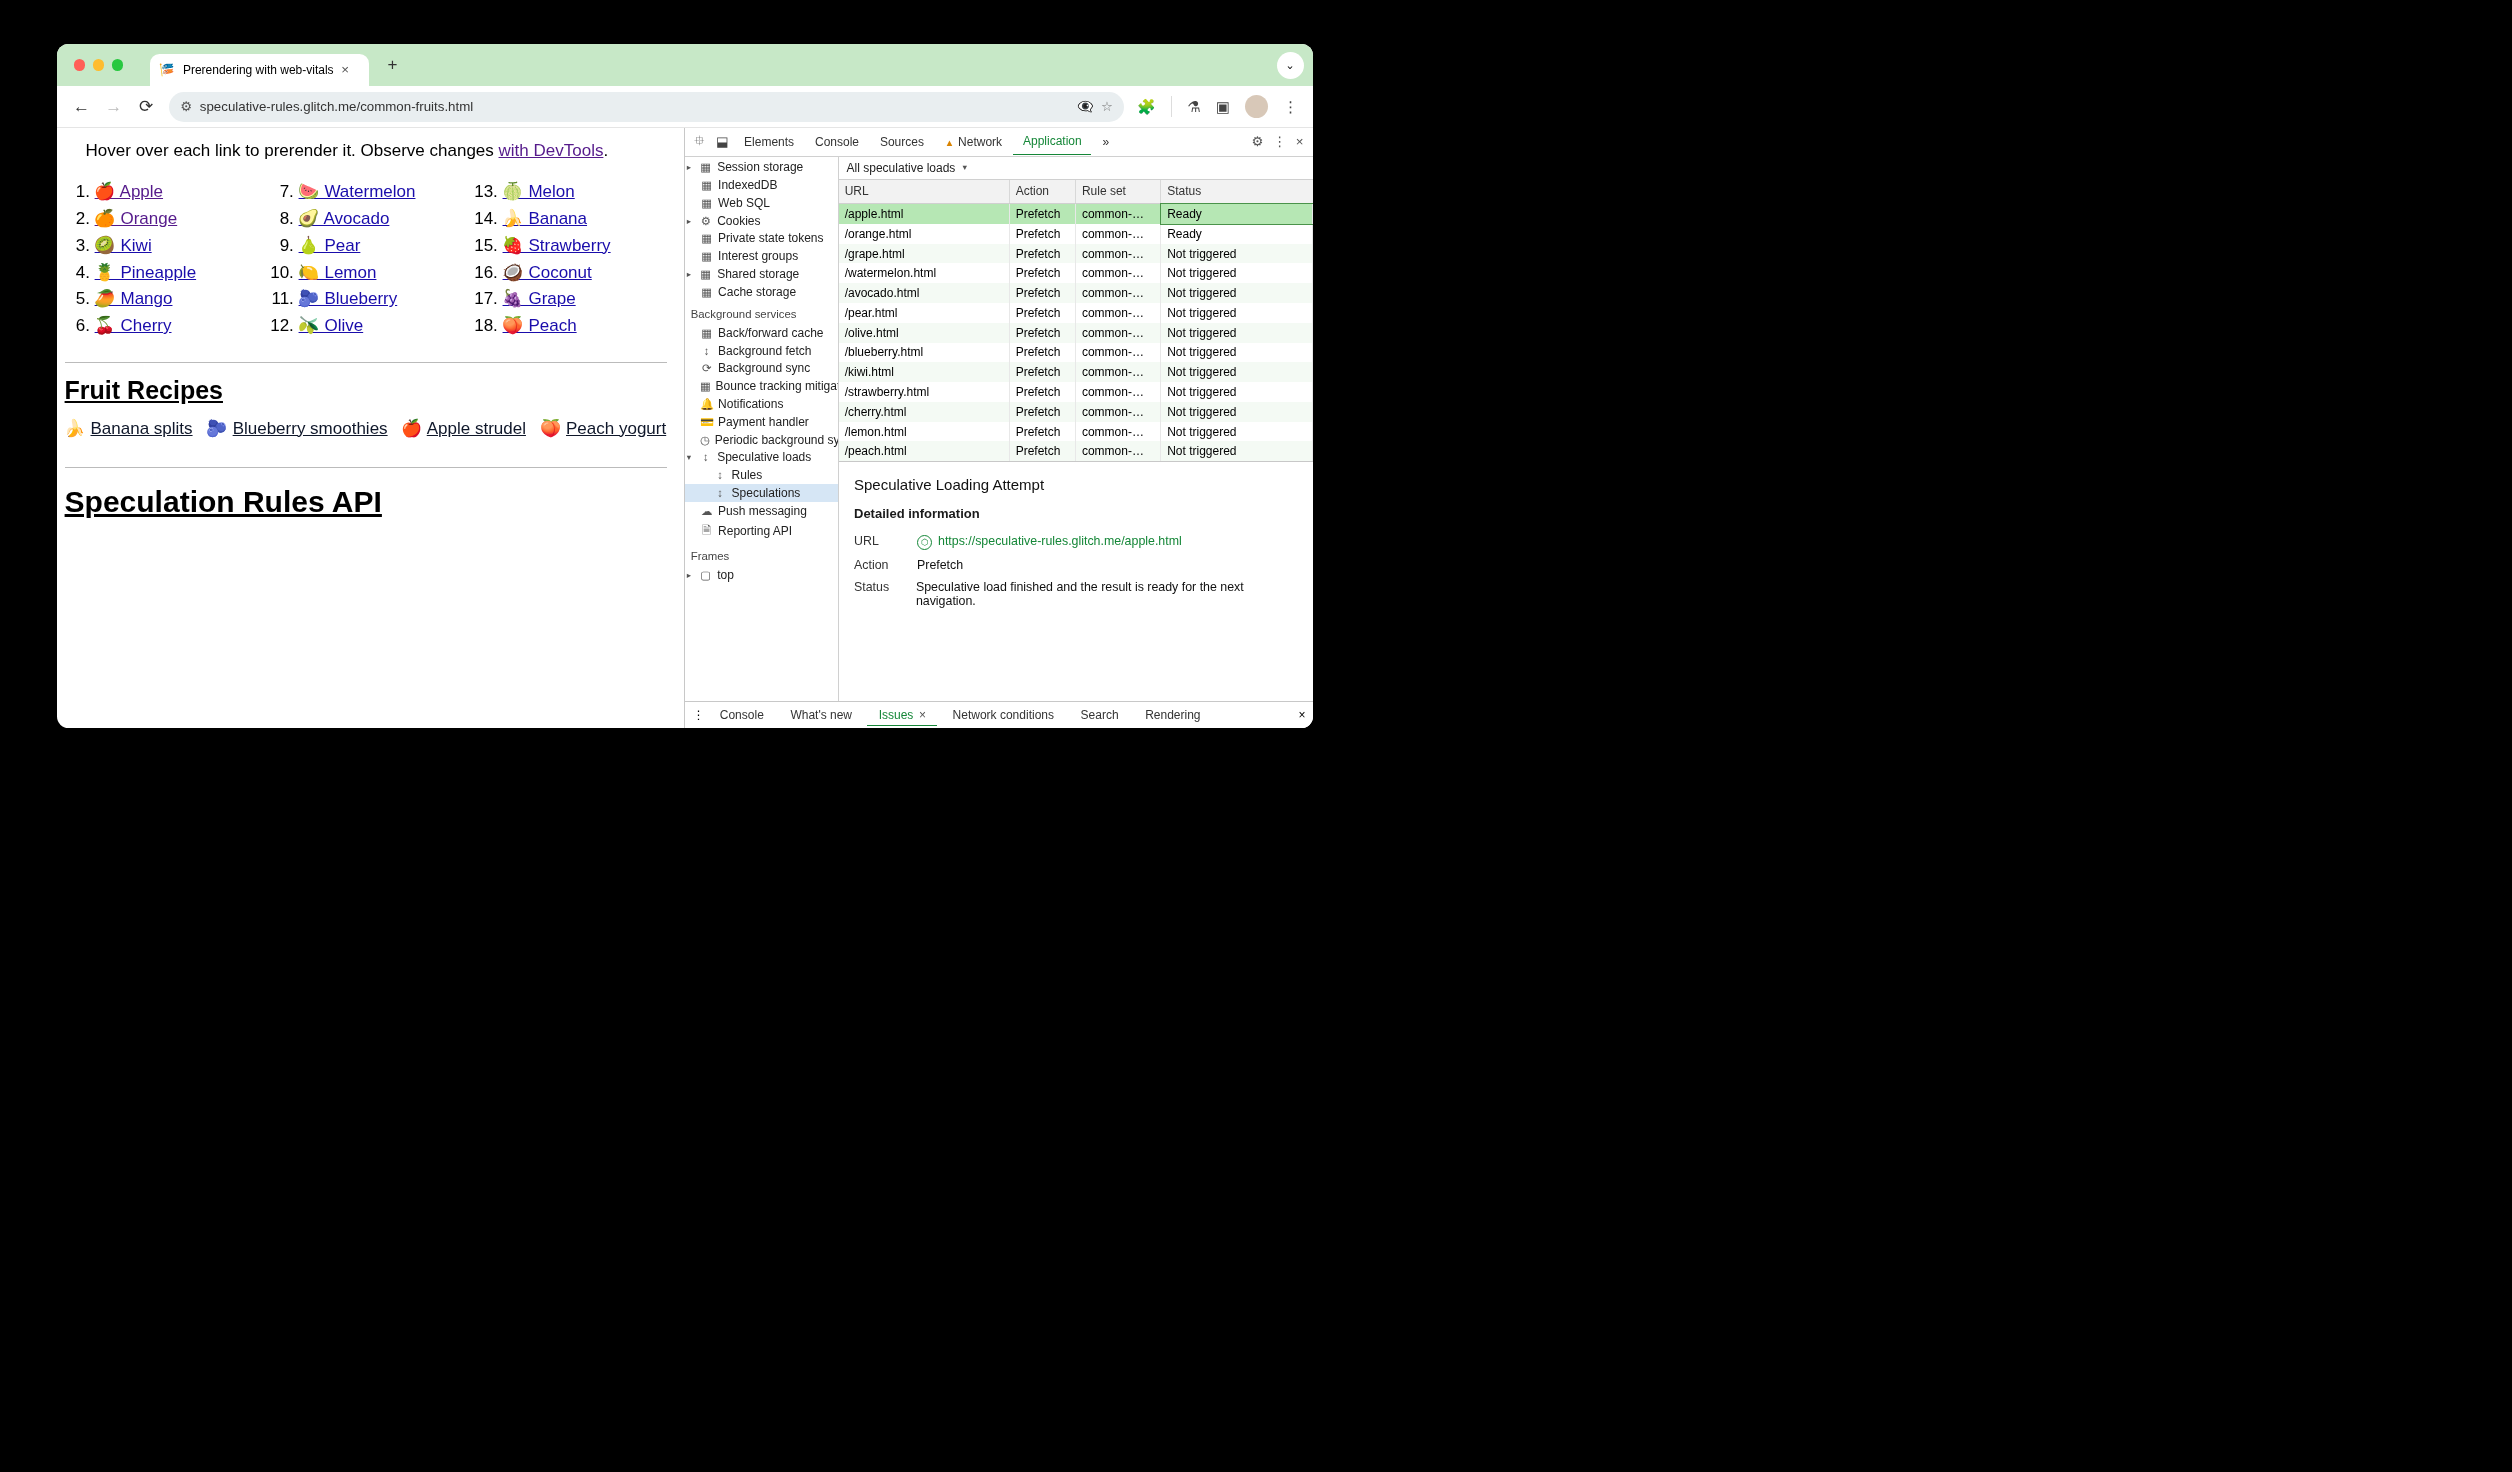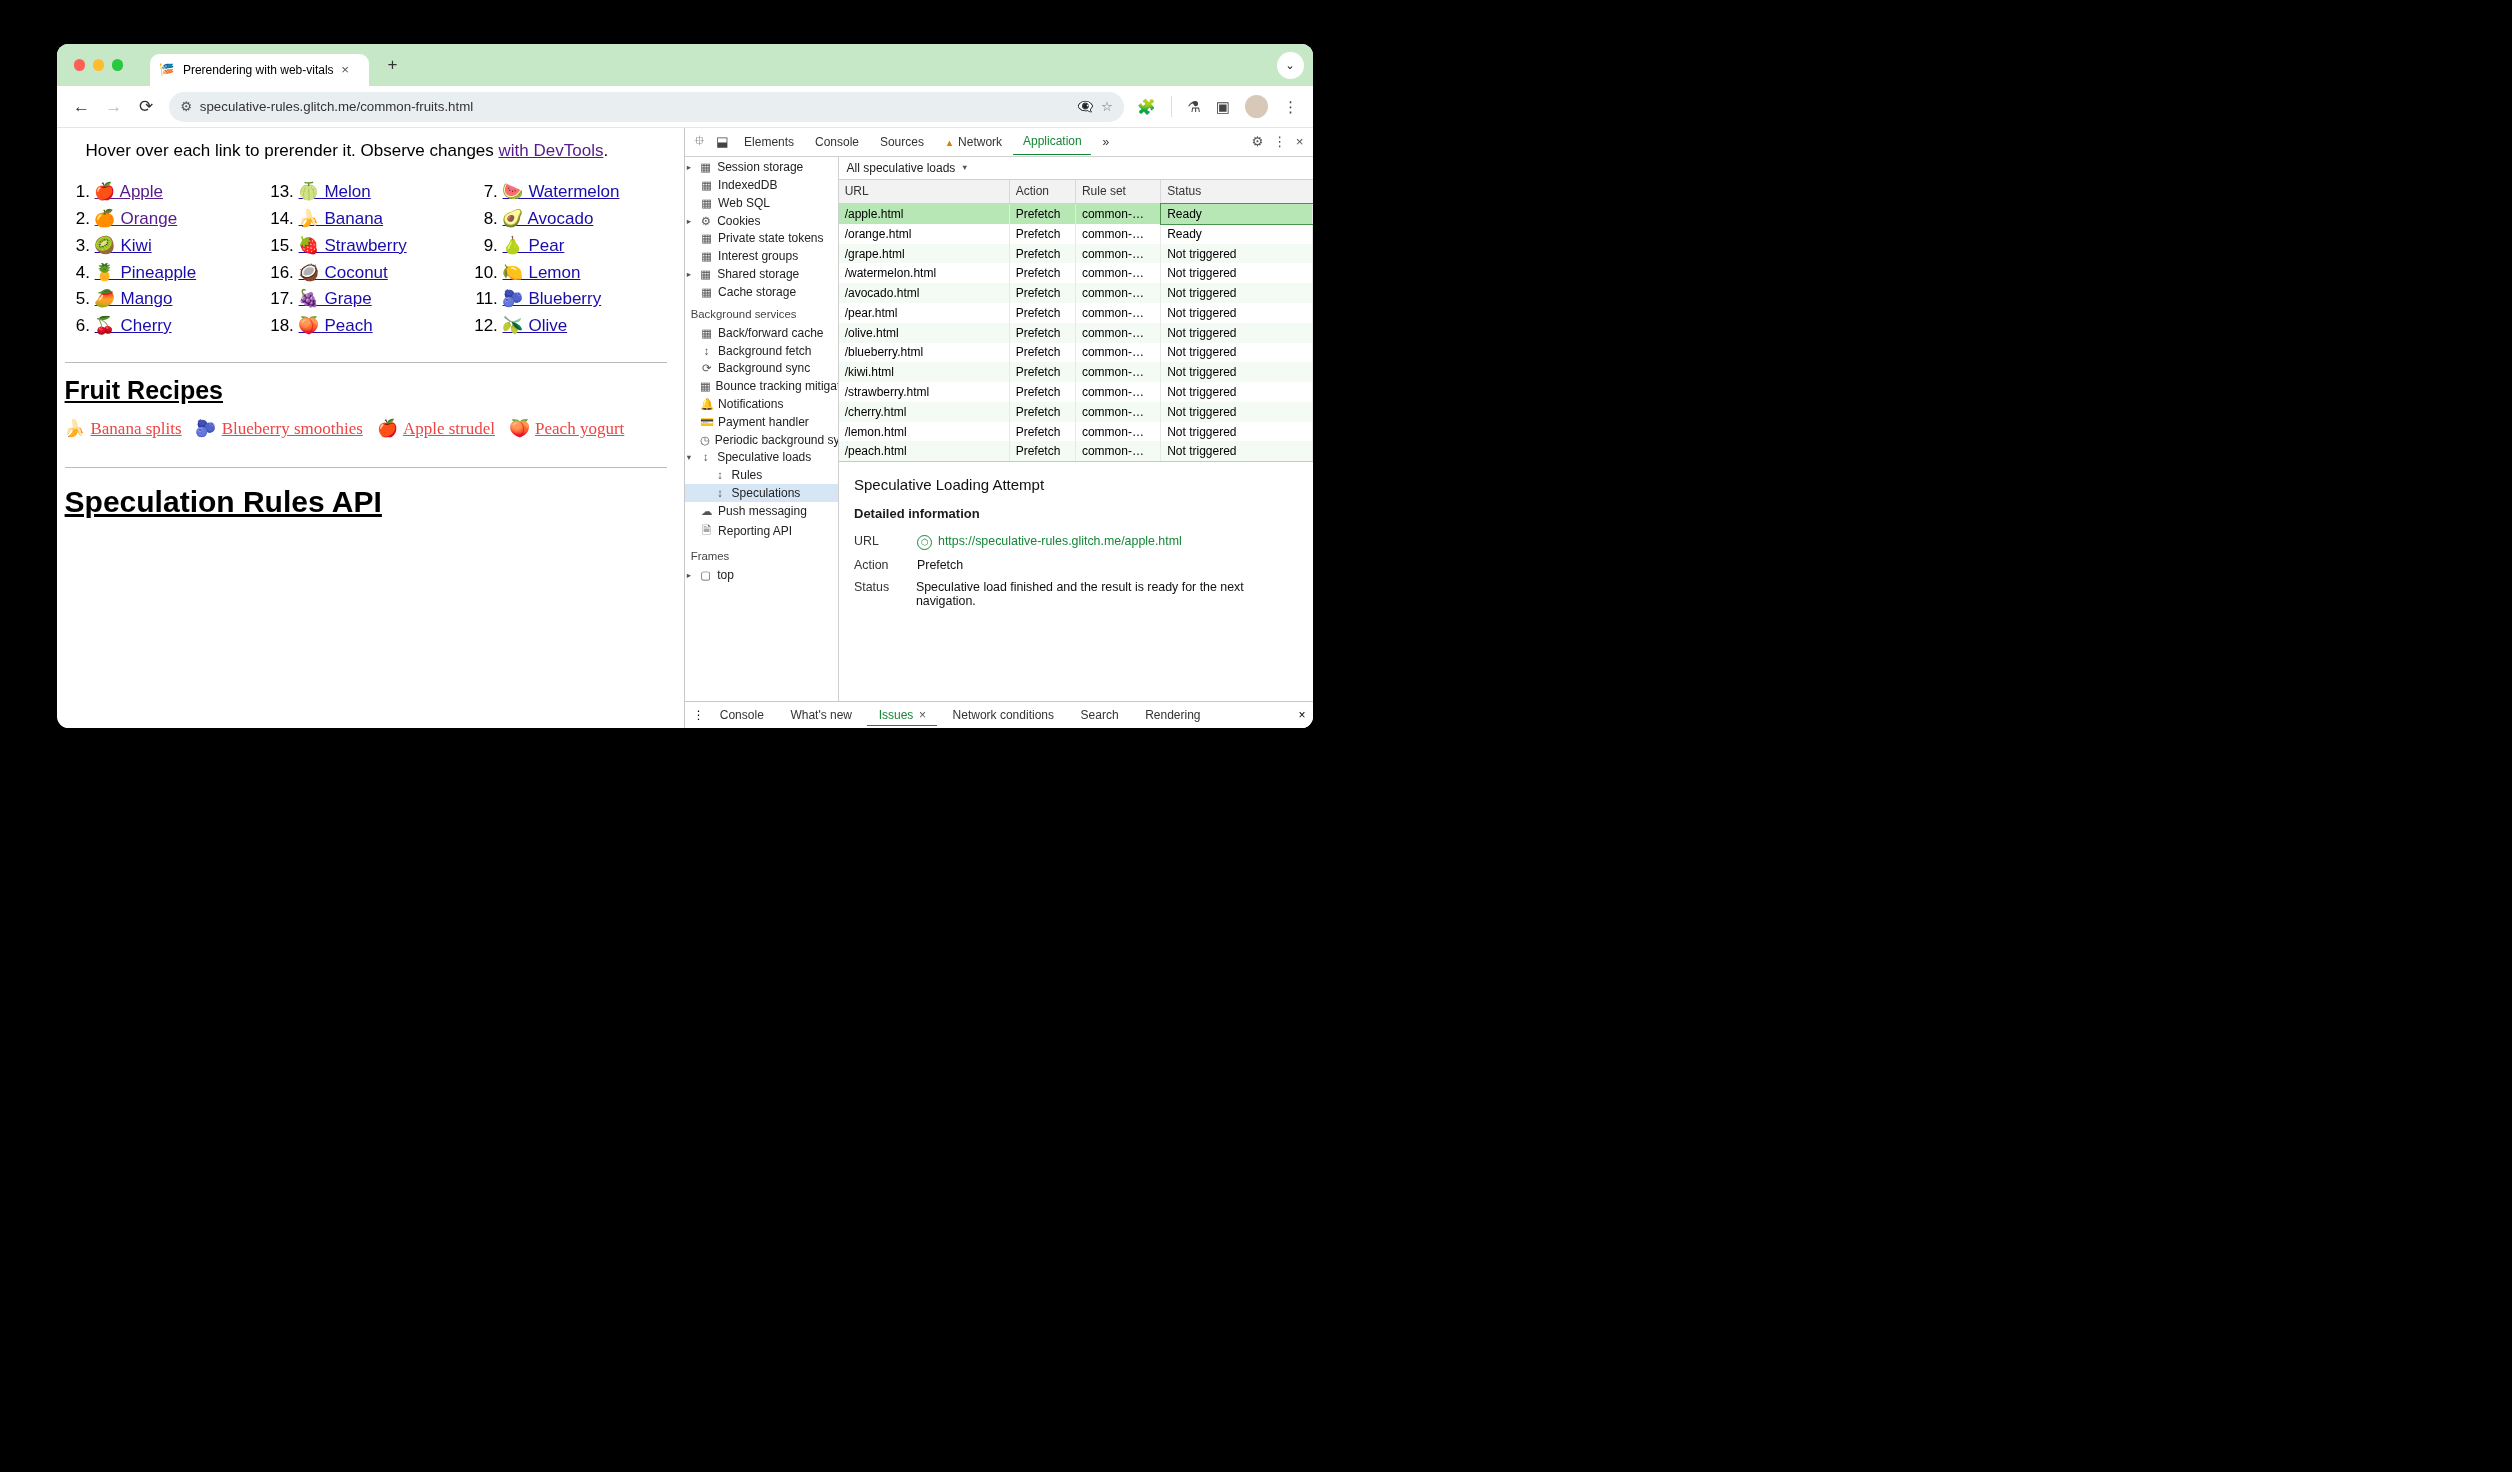--- a/index.html
+++ b/index.html
@@ -106,21 +106,21 @@
   .fruit-col ol { margin:0; padding-left: 30px; }
   .fruit-col li { padding: 2.9px 0; }
   .fruit-col li a { color: #1a0dab; }
   .fruit-col li a.visited { color: #551a8b; }
   hr { border:none; border-top:1px solid #bbb; margin: 23px 0 9.5px; }
   .recipes {
     font-family: Arial, sans-serif;
     font-size: 17px;
     line-height: 1.7;
   }
-  .recipes a { color: #ef4444; font-family: Liberation Serif, serif; }
+  .recipes a { color: #0f172a; }
 
   
   .devtools {
     flex: 1;
     border-left: 1px solid #c8c8c8;
     display:flex;flex-direction:column;
     font-family: '.AppleSystemUIFont', Arial, sans-serif;
     font-size: 12px;
     background:#fff;
     min-width:0;
@@ -260,37 +260,37 @@
             <ol id="fc1" start="1">
               <li><a href="#" class="visited">🍎 Apple</a></li>
               <li><a href="#" class="visited">🍊 Orange</a></li>
               <li><a href="#">🥝 Kiwi</a></li>
               <li><a href="#">🍍 Pineapple</a></li>
               <li><a href="#">🥭 Mango</a></li>
               <li><a href="#">🍒 Cherry</a></li>
             </ol>
           </div>
         <div class="fruit-col">
+            <ol id="fc2" start="7">
+              <li><a href="#">🍉 Watermelon</a></li>
+              <li><a href="#">🥑 Avocado</a></li>
+              <li><a href="#">🍐 Pear</a></li>
+              <li><a href="#">🍋 Lemon</a></li>
+              <li><a href="#">🫐 Blueberry</a></li>
+              <li><a href="#">🫒 Olive</a></li>
+            </ol>
+          </div>
+        <div class="fruit-col">
             <ol id="fc3" start="13">
               <li><a href="#">🍈 Melon</a></li>
               <li><a href="#">🍌 Banana</a></li>
               <li><a href="#">🍓 Strawberry</a></li>
               <li><a href="#">🥥 Coconut</a></li>
               <li><a href="#">🍇 Grape</a></li>
               <li><a href="#">🍑 Peach</a></li>
-            </ol>
-          </div>
-        <div class="fruit-col">
-            <ol id="fc2" start="7">
-              <li><a href="#">🍉 Watermelon</a></li>
-              <li><a href="#">🥑 Avocado</a></li>
-              <li><a href="#">🍐 Pear</a></li>
-              <li><a href="#">🍋 Lemon</a></li>
-              <li><a href="#">🫐 Blueberry</a></li>
-              <li><a href="#">🫒 Olive</a></li>
             </ol>
           </div>
       </div>
       <hr>
       <h2>Fruit Recipes</h2>
       <div class="recipes" id="recipes"><span>🍌 <a href="#">Banana splits</a></span>&nbsp;&nbsp;&nbsp;<span>🫐 <a href="#">Blueberry smoothies</a></span>&nbsp;&nbsp;&nbsp;<span>🍎 <a href="#">Apple strudel</a></span>&nbsp;&nbsp;&nbsp;<span>🍑 <a href="#">Peach yogurt</a></span></div>
       <hr>
       <h2 class="big">Speculation Rules API</h2>
     </div>
 

